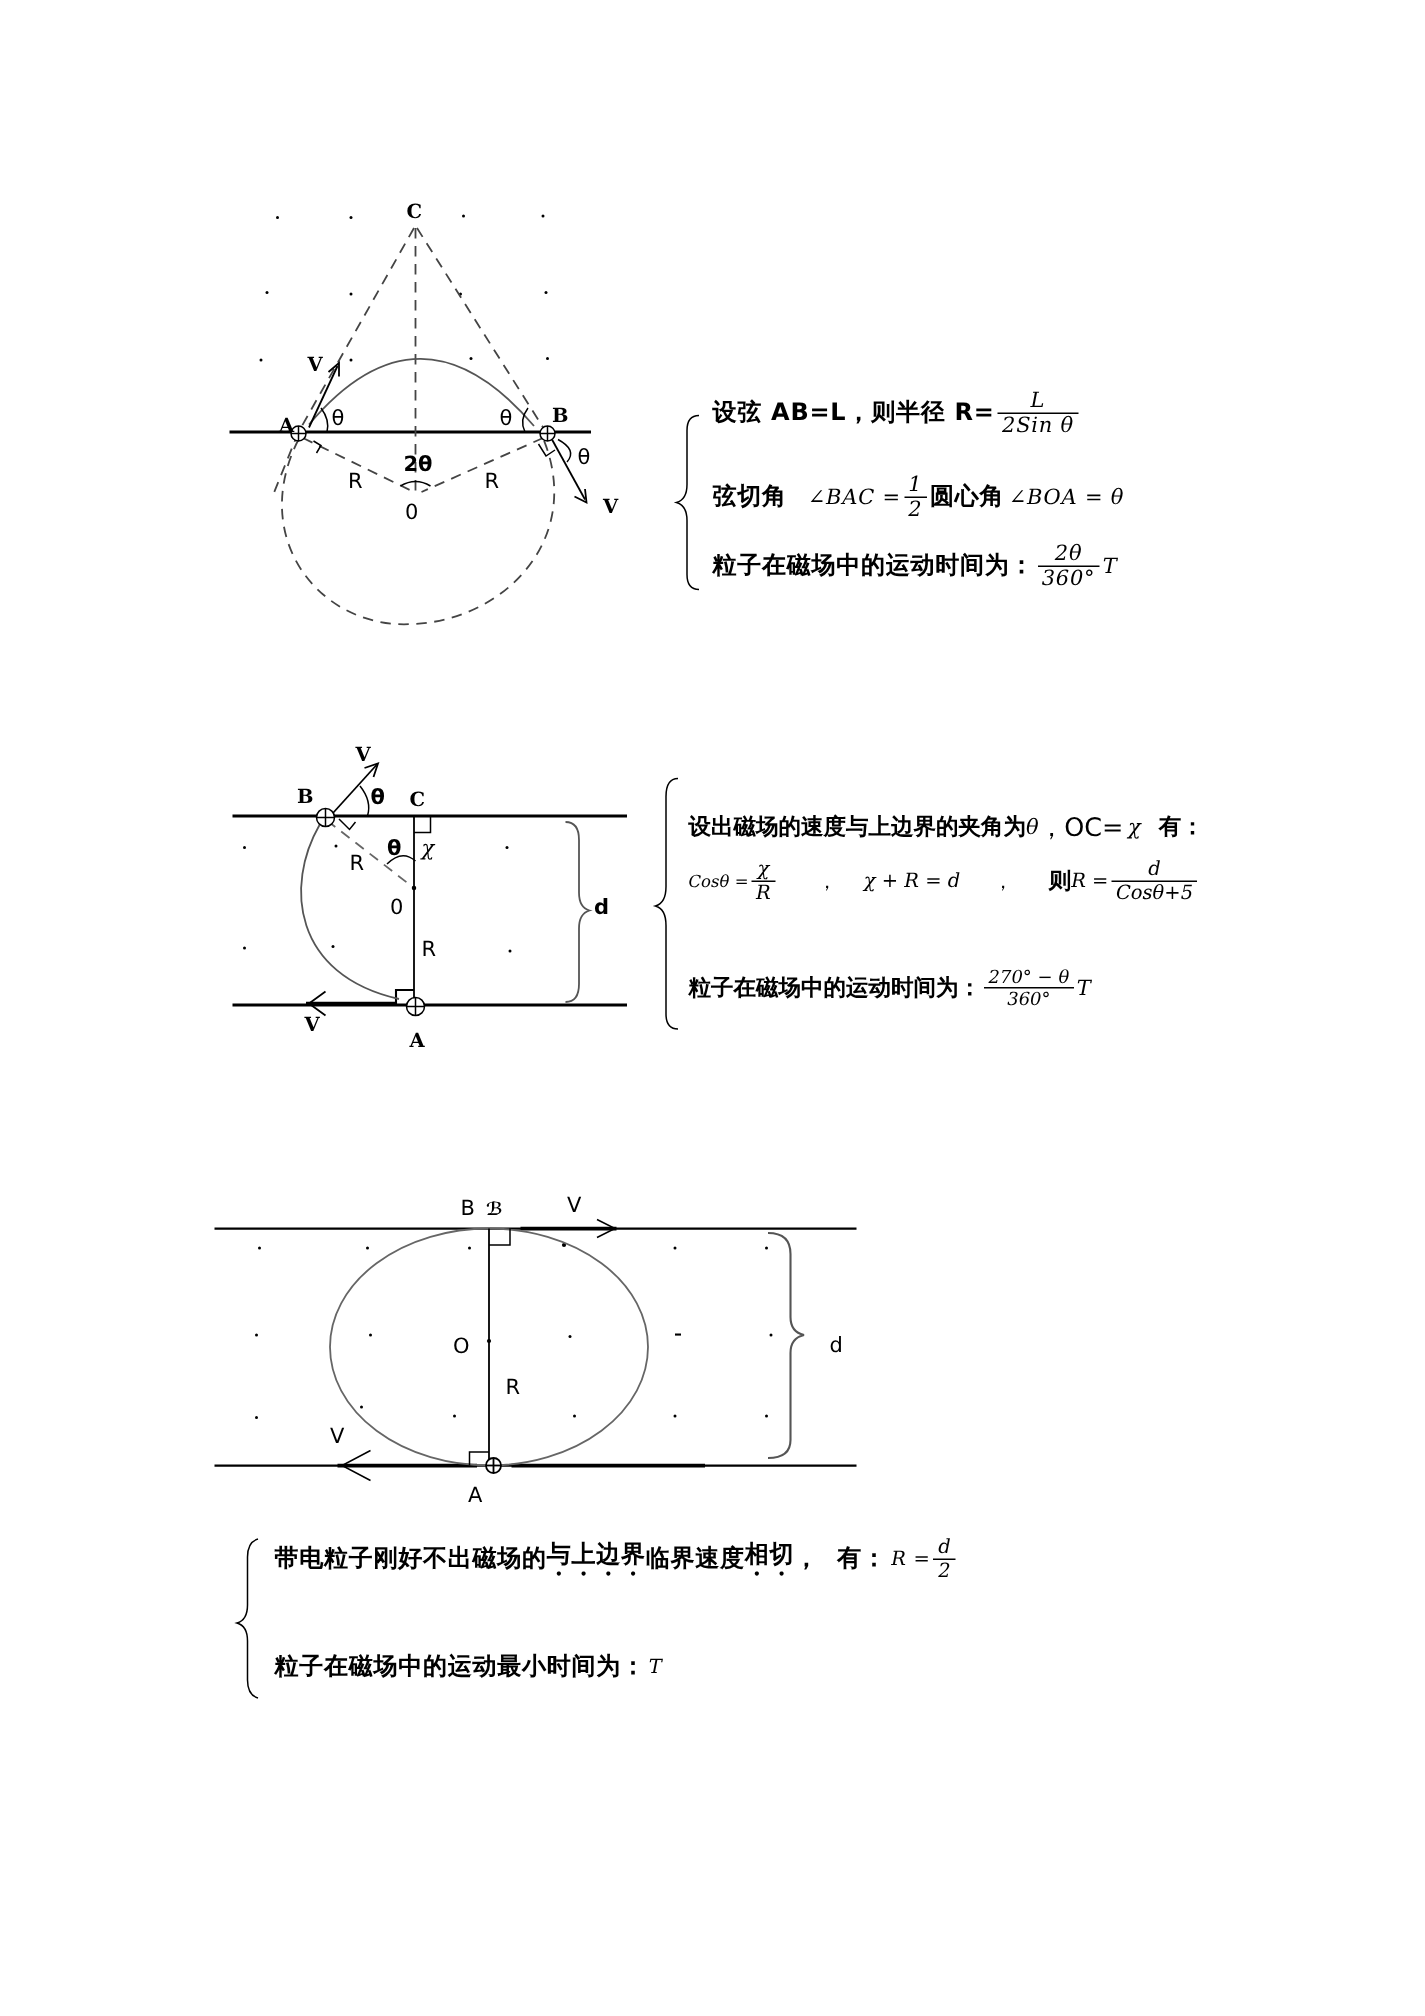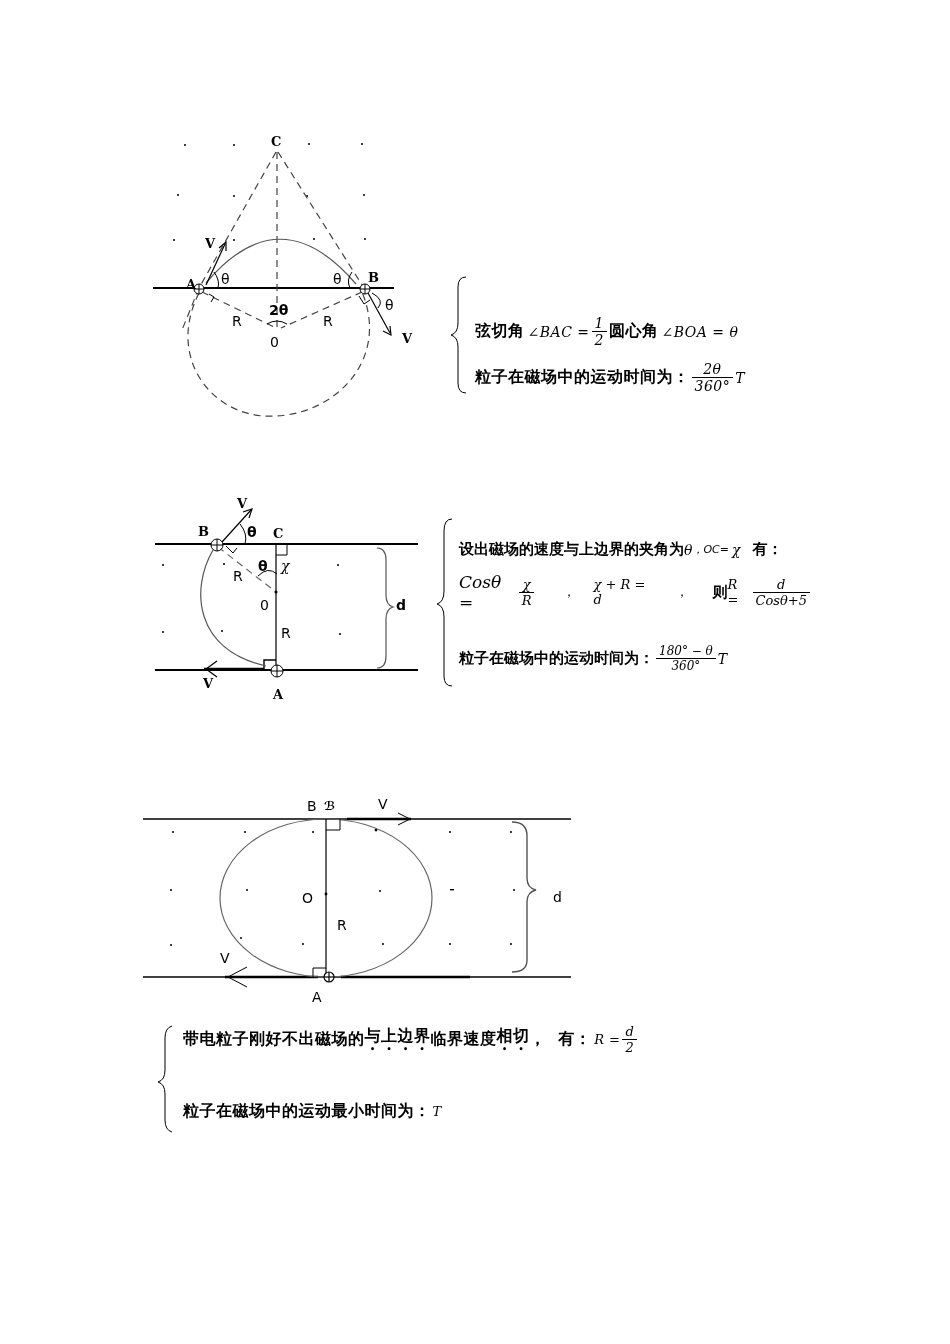--- a/index.html
+++ b/index.html
@@ -91,23 +91,30 @@
   <span class="abs lbl-s" style="left:269px;top:302px;font-weight:bold;">2θ</span>
   <span class="abs lbl-s" style="left:232px;top:313px;">R</span>
   <span class="abs lbl-s" style="left:323px;top:313px;">R</span>
   <span class="abs lbl-s" style="left:270px;top:334px;">0</span>
 </div>
 
 <div class="abs" style="left:448px;top:255px;width:360px;height:160px;">
   <svg width="30" height="150">
     <path d="M 18 22 Q 10 22 10 32 L 10 68 Q 10 78 3 80 Q 10 82 10 92 L 10 128 Q 10 138 18 138" stroke="#000" fill="none" stroke-width="1"></path>
   </svg>
+  <div class="line cn" style="left:27px;top:4px;">
+    <span>设弦 AB=L，则半径 R=</span>
+    <span class="frac math">
+      <span class="num">L</span>
+      <span class="den">2Sin θ</span>
+    </span>
+  </div>
   <div class="line cn" style="left:27px;top:60px;">
     <span>弦切角</span>
-    <span class="math" style="margin-left:3px;">∠BAC =</span>
+    <span class="math" style="margin-left:14px;">∠BAC =</span>
     <span class="frac math">
       <span class="num">1</span>
       <span class="den">2</span>
     </span>
     <span>圆心角</span>
     <span class="math" style="margin-left:3px;">∠BOA = θ</span>
   </div>
   <div class="line cn" style="left:27px;top:106px;">
     <span>粒子在磁场中的运动时间为：</span>
     <span class="frac math">
@@ -180,44 +187,44 @@
   <span class="abs lbl" style="left:273px;top:207px;">A</span>
 </div>
 
 <div class="abs" style="left:432px;top:516px;width:380px;height:175px;">
   <svg width="30" height="175">
     <path d="M 20 3 Q 12 3 12 15 L 12 75 Q 12 86 5 88 Q 12 90 12 101 L 12 160 Q 12 170 20 170" stroke="#000" fill="none" stroke-width="1"></path>
   </svg>
   <div class="line cn-s" style="left:27px;top:24px;">
     <span>设出磁场的速度与上边界的夹角为</span>
     <span class="math">θ</span>
-    <span style="font-weight:normal;font-size:11px;font-style:italic;">，OC=</span>
+    <span style="font-weight:normal;font-size:17px;">，OC=</span>
     <span class="math" style="margin-left:3px;margin-right:12px;">χ</span>
     <span>有：</span>
   </div>
   <div class="line" style="left:27px;top:56px;font-size:13px;">
-    <span class="math" style="font-size:17px;">Cosθ =</span>
+    <span class="math" style="font-size:11px;">Cosθ =</span>
     <span class="frac math" style="font-size:13px;">
       <span class="num">χ</span>
       <span class="den" style="border-top-color:#000;">R</span>
     </span>
     <span style="margin-left:26px;">，</span>
     <span class="math" style="font-size:13px;margin-left:18px;">χ + R = d</span>
     <span style="margin-left:22px;">，</span>
     <span class="cn-s" style="margin-left:24px;">则</span>
     <span class="math" style="font-size:13px;">R =</span>
     <span class="frac math" style="font-size:13px;">
       <span class="num">d</span>
       <span class="den">Cosθ+5</span>
     </span>
   </div>
   <div class="line cn-s" style="left:27px;top:128px;">
     <span>粒子在磁场中的运动时间为：</span>
     <span class="frac math" style="font-size:12px;">
-      <span class="num">180° − θ</span>
+      <span class="num">270° − θ</span>
       <span class="den">360°</span>
     </span>
     <span class="math">T</span>
   </div>
 </div>
 
 <div class="abs" style="left:0;top:790px;width:600px;height:220px;">
   <svg width="600" height="220">
     <line x1="143" y1="29" x2="571" y2="29" stroke="#000" stroke-width="1.5"></line>
     <line x1="143" y1="187" x2="571" y2="187" stroke="#000" stroke-width="1.5"></line>

